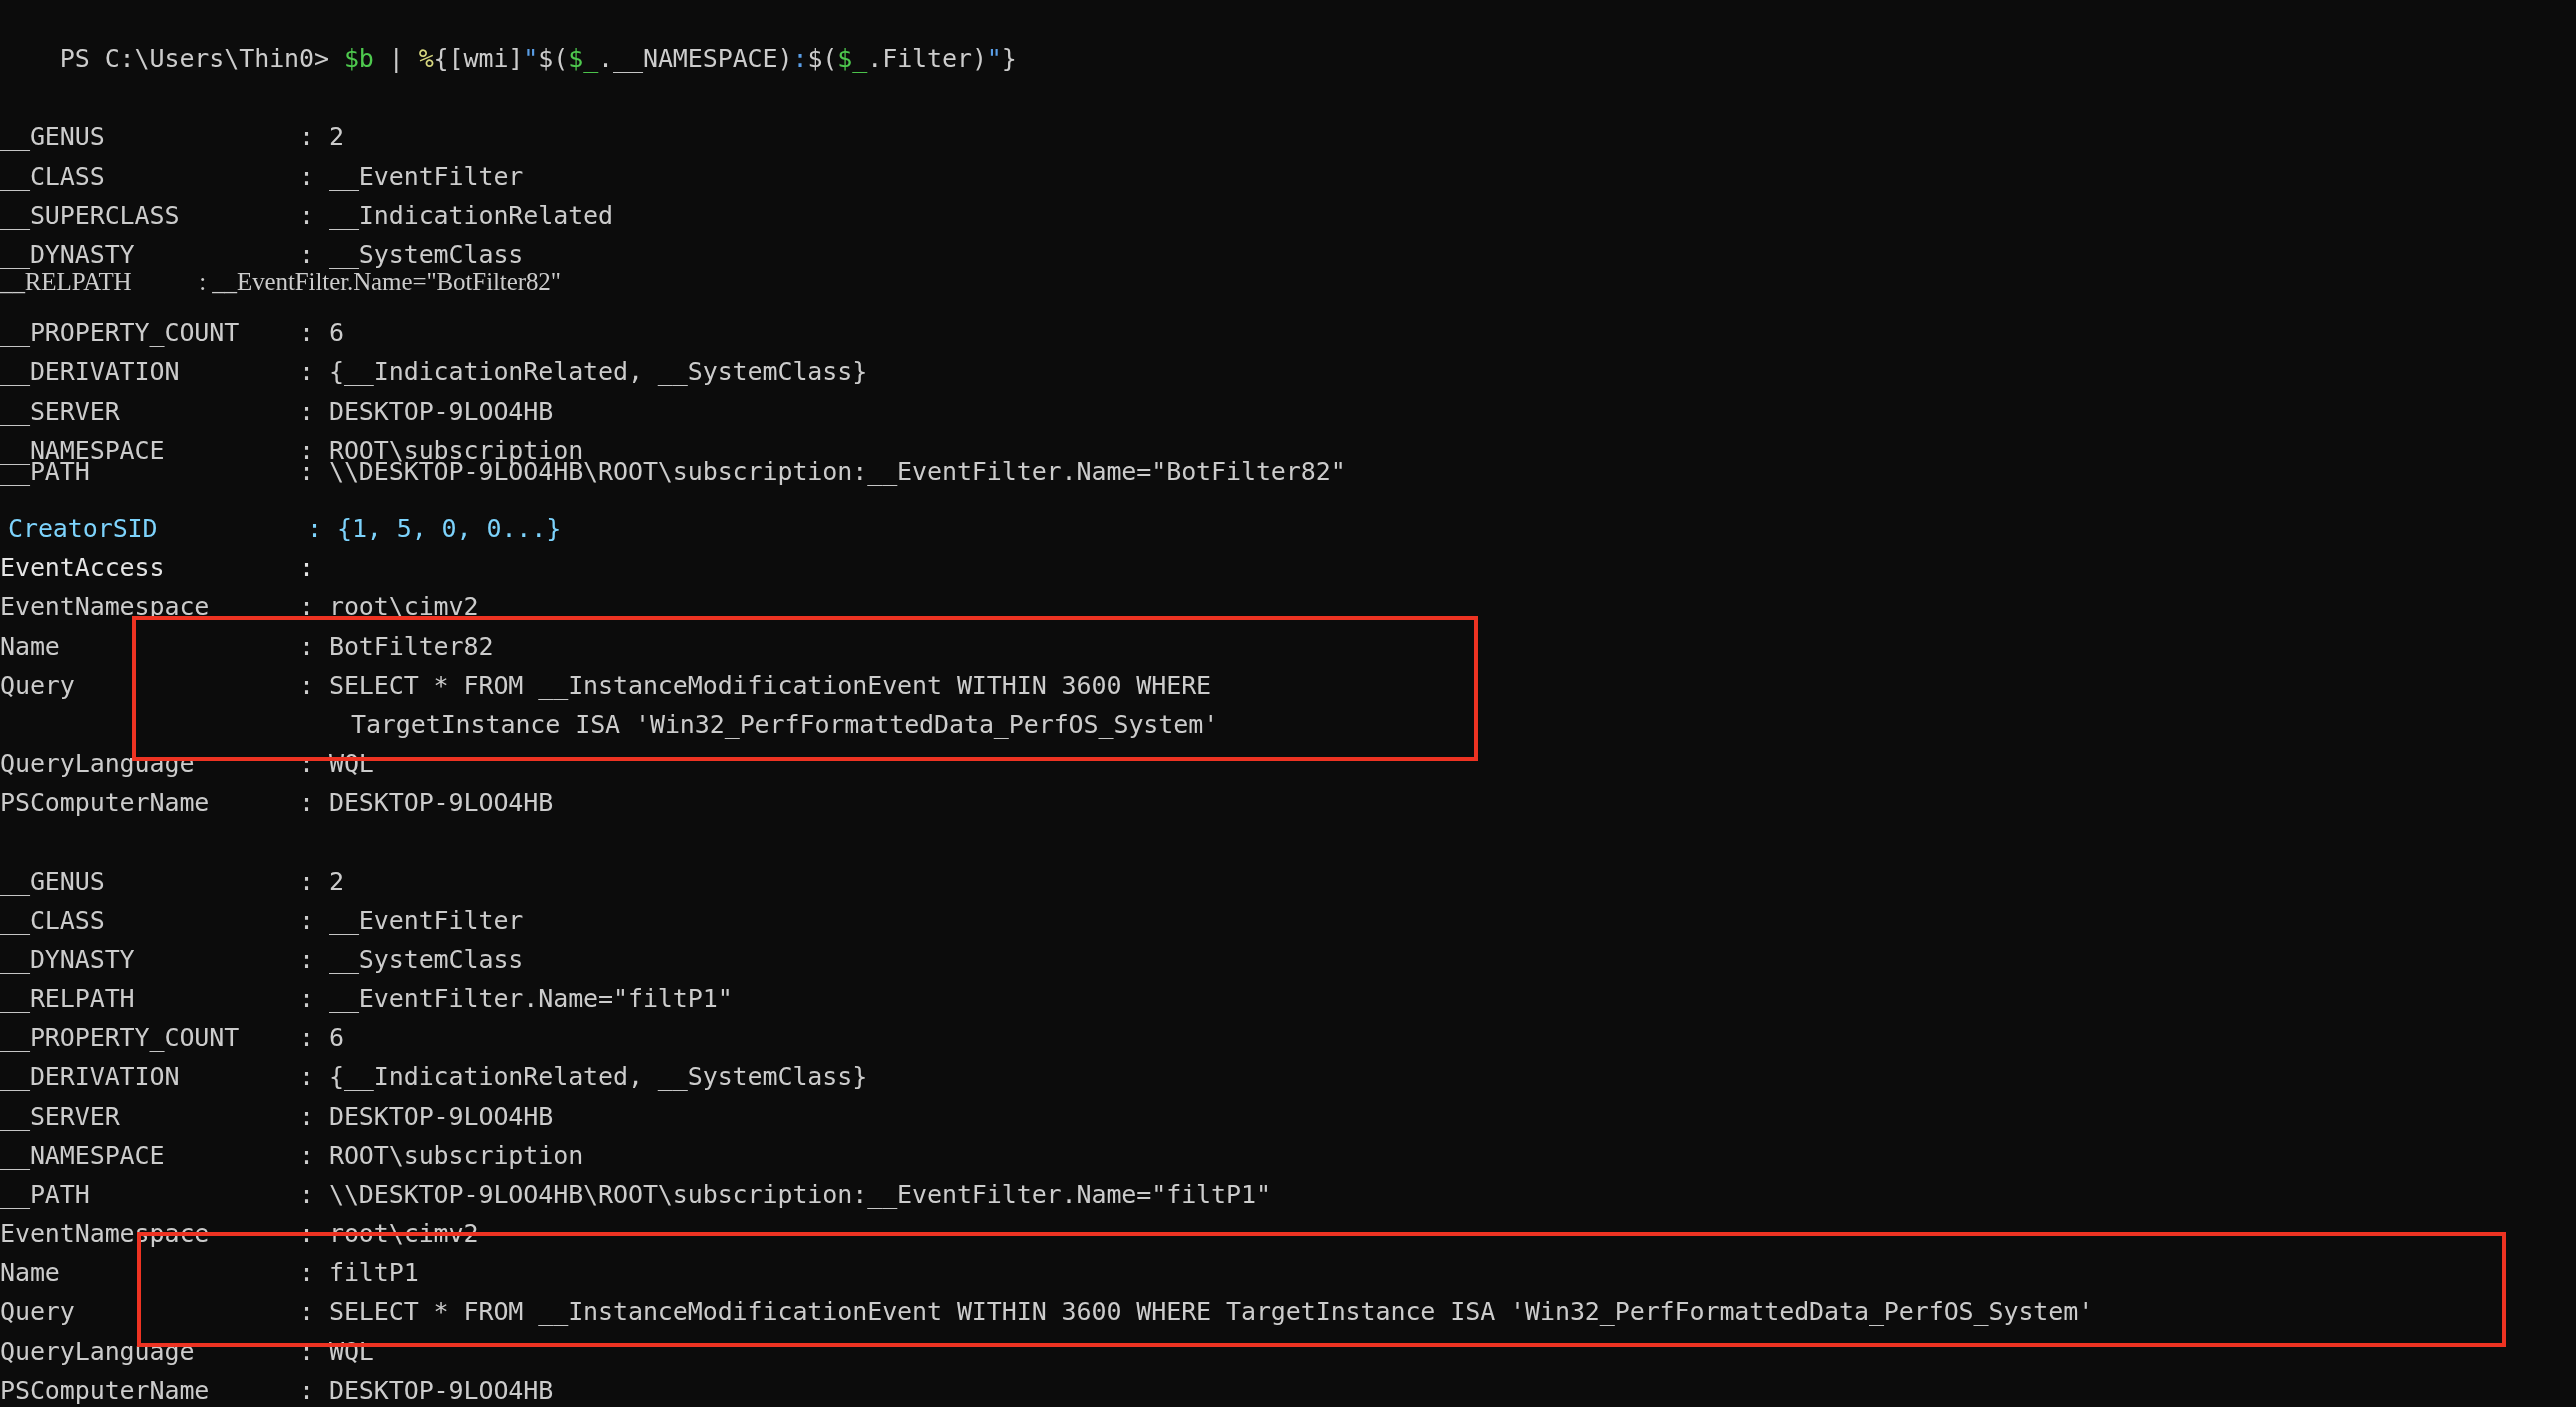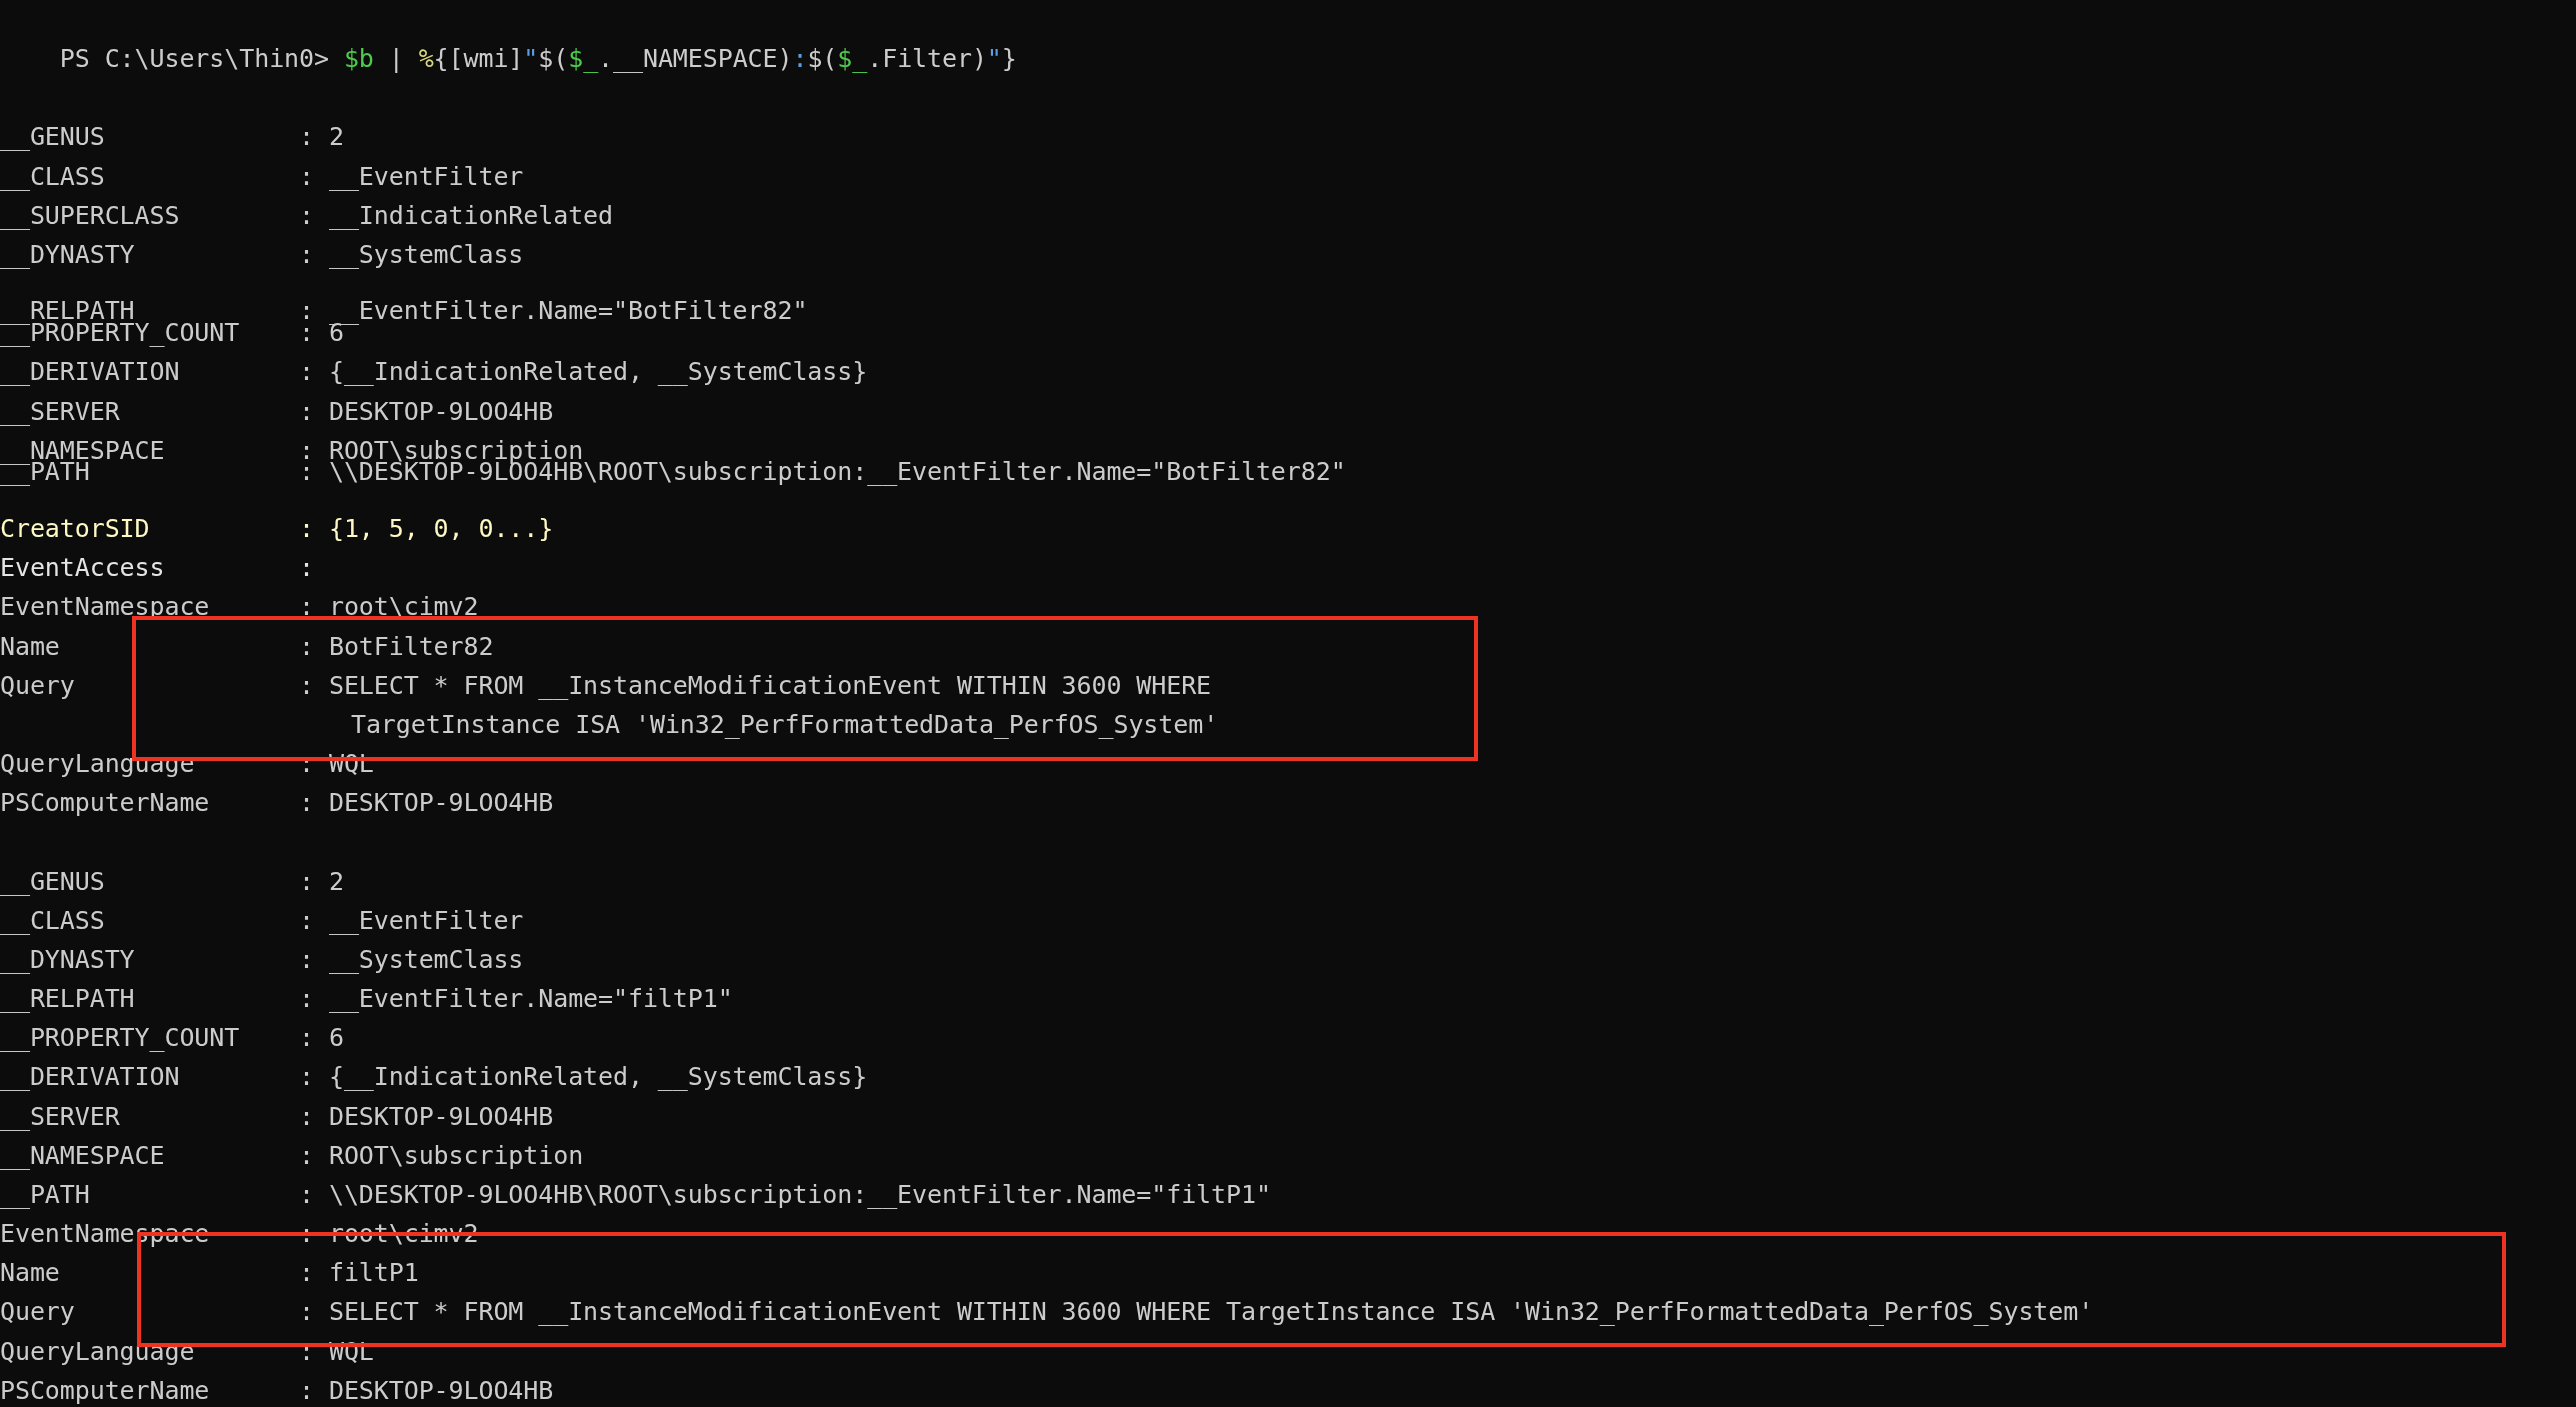--- a/index.html
+++ b/index.html
@@ -60,27 +60,27 @@
     <span>PS C:\Users\Thin0&gt; </span><span id="cmd-tokens"><span class="tok-var" style="color: rgb(78, 201, 78);">$b</span><span class="tok-plain" style="color: rgb(204, 204, 204);"> | </span><span class="tok-op" style="color: rgb(215, 215, 127);">%</span><span class="tok-plain" style="color: rgb(204, 204, 204);">{[wmi]</span><span class="tok-quote" style="color: rgb(90, 158, 230);">"</span><span class="tok-plain" style="color: rgb(204, 204, 204);">$(</span><span class="tok-var" style="color: rgb(78, 201, 78);">$_</span><span class="tok-plain" style="color: rgb(204, 204, 204);">.__NAMESPACE)</span><span class="tok-quote" style="color: rgb(90, 158, 230);">:</span><span class="tok-plain" style="color: rgb(204, 204, 204);">$(</span><span class="tok-var" style="color: rgb(78, 201, 78);">$_</span><span class="tok-plain" style="color: rgb(204, 204, 204);">.Filter)</span><span class="tok-quote" style="color: rgb(90, 158, 230);">"</span><span class="tok-plain" style="color: rgb(204, 204, 204);">}</span></span>
   </div>
 
   <div id="output-lines">
       <div class="line out" style="top: 39px; color: rgb(204, 204, 204);"></div>
       <div class="line out" style="top: 78px; color: rgb(204, 204, 204);"></div>
       <div class="line out" style="top: 117px; color: rgb(204, 204, 204);">__GENUS             : 2</div>
       <div class="line out" style="top: 157px; color: rgb(204, 204, 204);">__CLASS             : __EventFilter</div>
       <div class="line out" style="top: 196px; color: rgb(204, 204, 204);">__SUPERCLASS        : __IndicationRelated</div>
       <div class="line out" style="top: 235px; color: rgb(204, 204, 204);">__DYNASTY           : __SystemClass</div>
-      <div class="line out" style="top: 291px; color: rgb(204, 204, 204);">__RELPATH           : __EventFilter.Name="BotFilter82"</div>
+      <div class="line out" style="top: 262px; color: rgb(204, 204, 204); font-family: Liberation Serif, serif;">__RELPATH           : __EventFilter.Name="BotFilter82"</div>
       <div class="line out" style="top: 313px; color: rgb(204, 204, 204);">__PROPERTY_COUNT    : 6</div>
       <div class="line out" style="top: 352px; color: rgb(204, 204, 204);">__DERIVATION        : {__IndicationRelated, __SystemClass}</div>
       <div class="line out" style="top: 392px; color: rgb(204, 204, 204);">__SERVER            : DESKTOP-9LOO4HB</div>
       <div class="line out" style="top: 431px; color: rgb(204, 204, 204);">__NAMESPACE         : ROOT\subscription</div>
       <div class="line out" style="top: 452px; color: rgb(204, 204, 204);">__PATH              : \\DESKTOP-9LOO4HB\ROOT\subscription:__EventFilter.Name="BotFilter82"</div>
-      <div class="line out" style="top: 509px; color: #fef9c3;">CreatorSID          : {1, 5, 0, 0...}</div>
+      <div class="line out" style="top: 509px; color: #7dd3fc; padding-left: 8px;">CreatorSID          : {1, 5, 0, 0...}</div>
       <div class="line out" style="top: 548px; color: #e5e5e5;">EventAccess         :</div>
       <div class="line out" style="top: 587px; color: rgb(204, 204, 204);">EventNamespace      : root\cimv2</div>
       <div class="line out" style="top: 627px; color: rgb(204, 204, 204);">Name                : BotFilter82</div>
       <div class="line out" style="top: 666px; color: rgb(204, 204, 204);">Query               : SELECT * FROM __InstanceModificationEvent WITHIN 3600 WHERE</div>
       <div class="line out" style="top: 705px; color: rgb(204, 204, 204); margin-left: 22px;">                      TargetInstance ISA 'Win32_PerfFormattedData_PerfOS_System'</div>
       <div class="line out" style="top: 744px; color: rgb(204, 204, 204);">QueryLanguage       : WQL</div>
       <div class="line out" style="top: 783px; color: rgb(204, 204, 204);">PSComputerName      : DESKTOP-9LOO4HB</div>
       <div class="line out" style="top: 822px; color: rgb(204, 204, 204);"></div>
       <div class="line out" style="top: 862px; color: rgb(204, 204, 204);">__GENUS             : 2</div>
       <div class="line out" style="top: 901px; color: rgb(204, 204, 204);">__CLASS             : __EventFilter</div>

